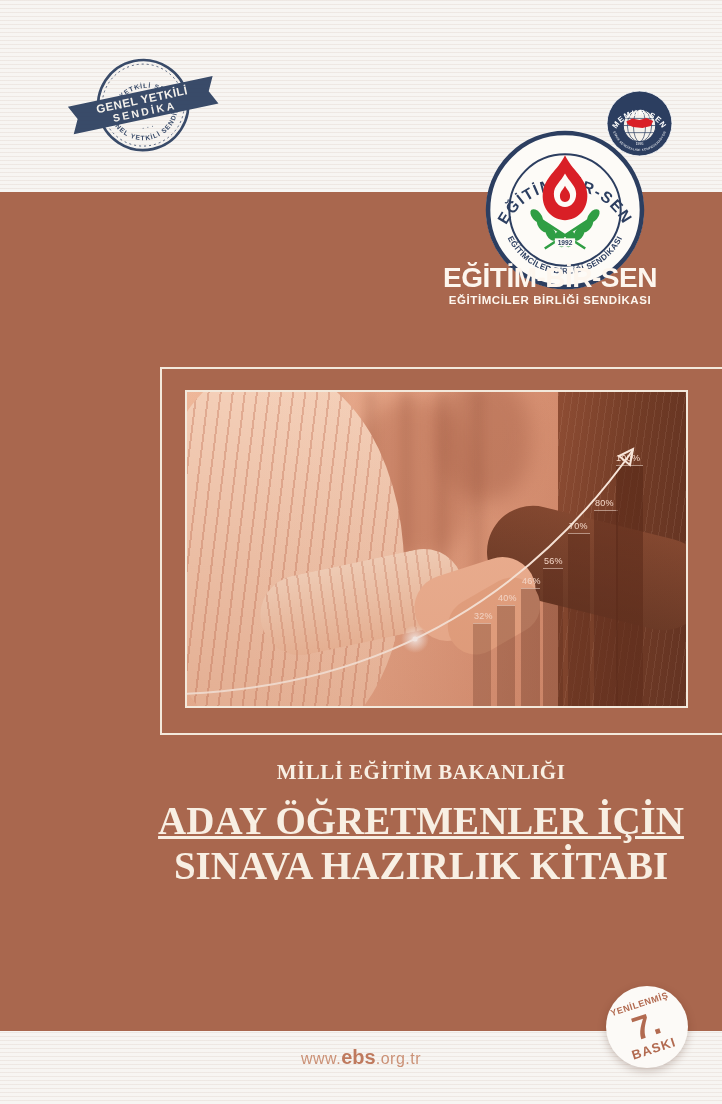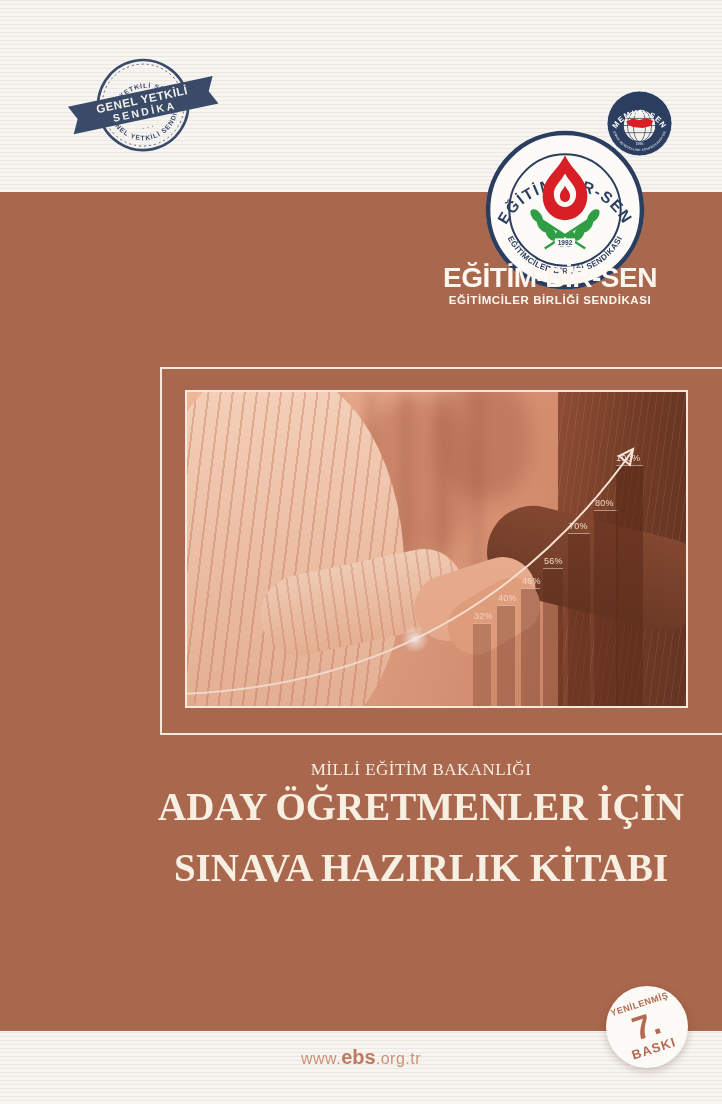--- a/index.html
+++ b/index.html
@@ -67,23 +67,23 @@
   .faint-bar{bottom:0; background:rgba(255,236,224,.32);}
   .chart-bar{background:rgba(74,31,17,.38); border-top:1px solid rgba(255,240,230,.55);}
   .chart-label{font-size:9px; color:#ffe9dc; letter-spacing:.3px; white-space:nowrap; z-index:6;}
   .ph-arrow{left:0; top:0; z-index:7;}
   .ph-tint{left:0; top:0; width:100%; height:100%; z-index:8; pointer-events:none;
     background:linear-gradient(180deg, rgba(198,118,88,.08), rgba(168,94,68,.20));}
 
   
   .titles{position:absolute; left:158px; width:526px; top:760px; text-align:center;
     color:#f8efe3; font-family:"Liberation Serif", serif; z-index:3;}
-  .kicker{font-size:17px; font-weight:normal; letter-spacing:.5px;}
-  .big{font-size:39px; font-weight:bold; line-height:1.08; margin-top:6px;}
-  .big2{font-size:39px; font-weight:bold; line-height:1.08; margin-top:19px;}
+  .kicker{font-size:21px; font-weight:bold; letter-spacing:.5px;}
+  .big{font-size:39px; font-weight:bold; line-height:1.08; margin-top:15px;text-decoration:underline;}
+  .big2{font-size:39px; font-weight:bold; line-height:1.08; margin-top:3px;}
 
   
   .badge{position:absolute; left:606px; top:986px; width:82px; height:82px; border-radius:50%;
     background:#fcfaf7; box-shadow:0 3px 8px rgba(70,30,15,.25); z-index:5;
     display:flex; align-items:center; justify-content:center;}
   .badge-inner{transform:rotate(-18deg); text-align:center; color:#b26a50; line-height:1;}
   .badge-top{font-size:9px; font-weight:bold; letter-spacing:.5px;}
   .badge-num{font-size:33px; font-weight:800; margin:1px 0;}
   .badge-bottom{font-size:13px; font-weight:bold; letter-spacing:1px;}
 

